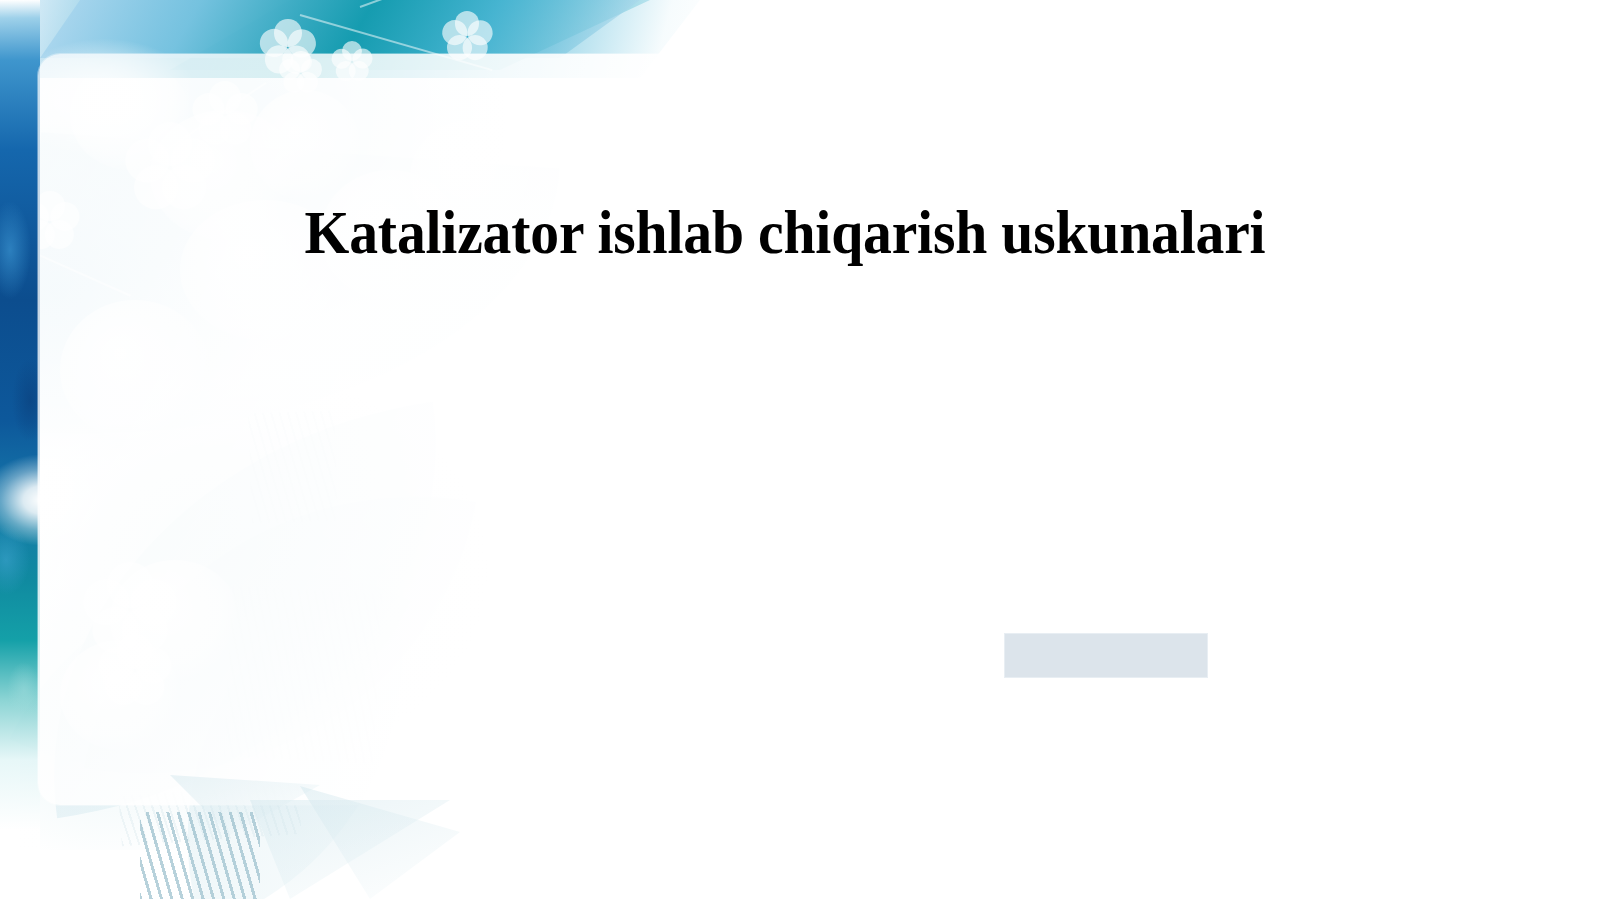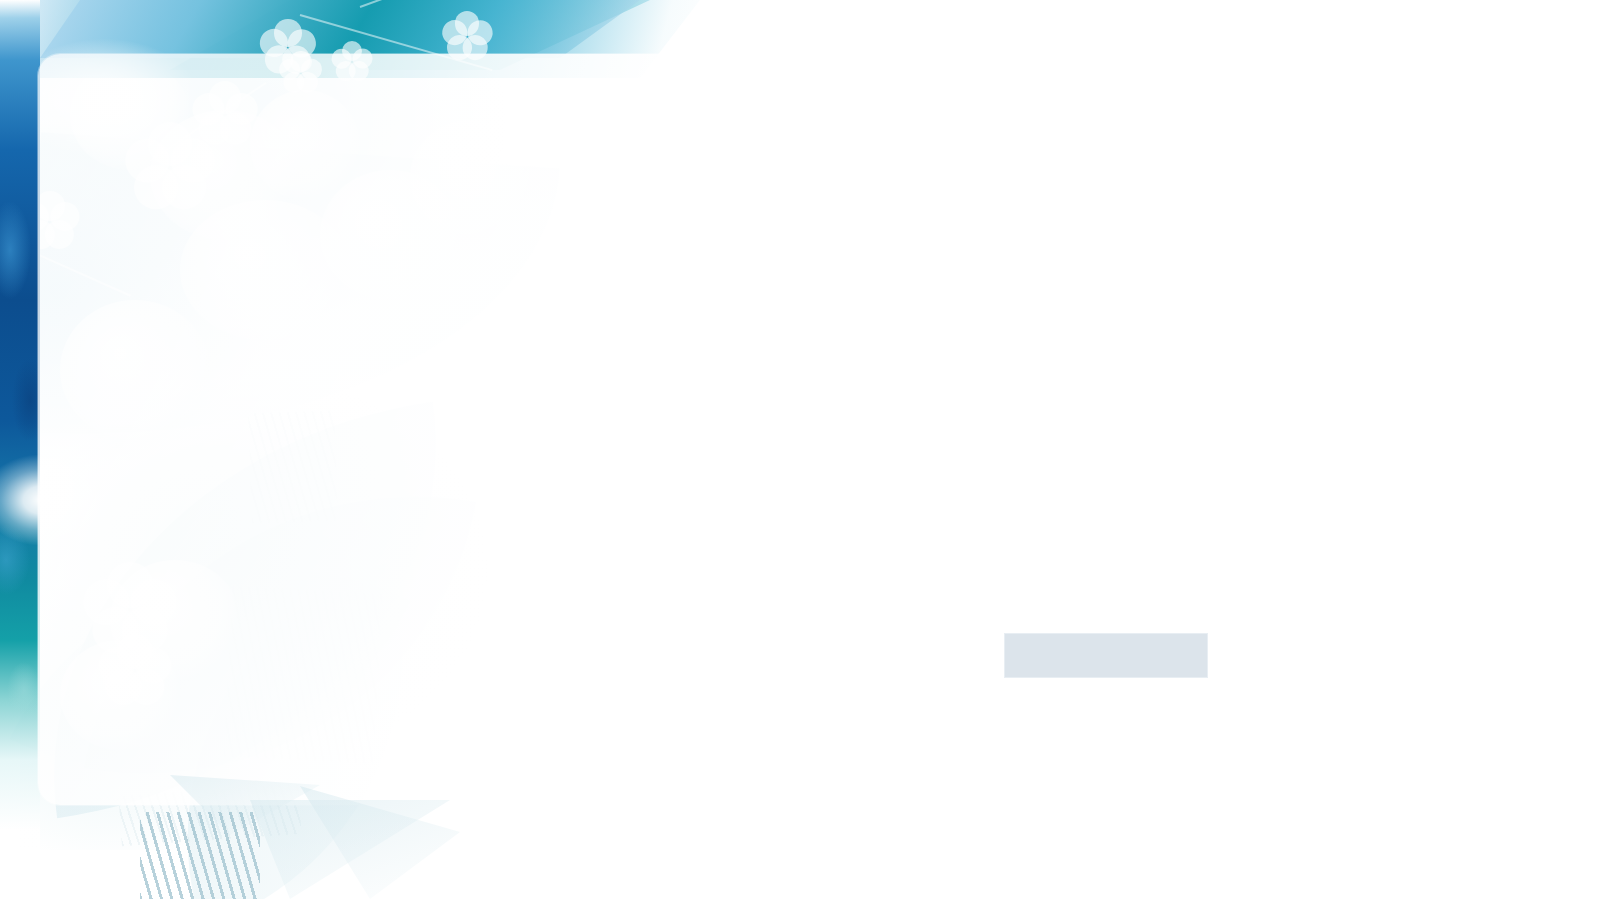--- a/index.html
+++ b/index.html
@@ -382,16 +382,19 @@
 
   <div id="content-panel"></div>
 
   <div class="bg-layer">
     <div class="tri t3"></div>
     <div class="tri t1"></div>
     <div class="tri t2"></div>
     <div class="hatch h3"></div>
   </div>
 
+  <div id="title-block">
+    <div id="slide-title">Katalizator ishlab chiqarish uskunalari</div>
+  </div>
 
   <div id="placeholder-box"></div>
 
 </div>
 
 </body></html>

